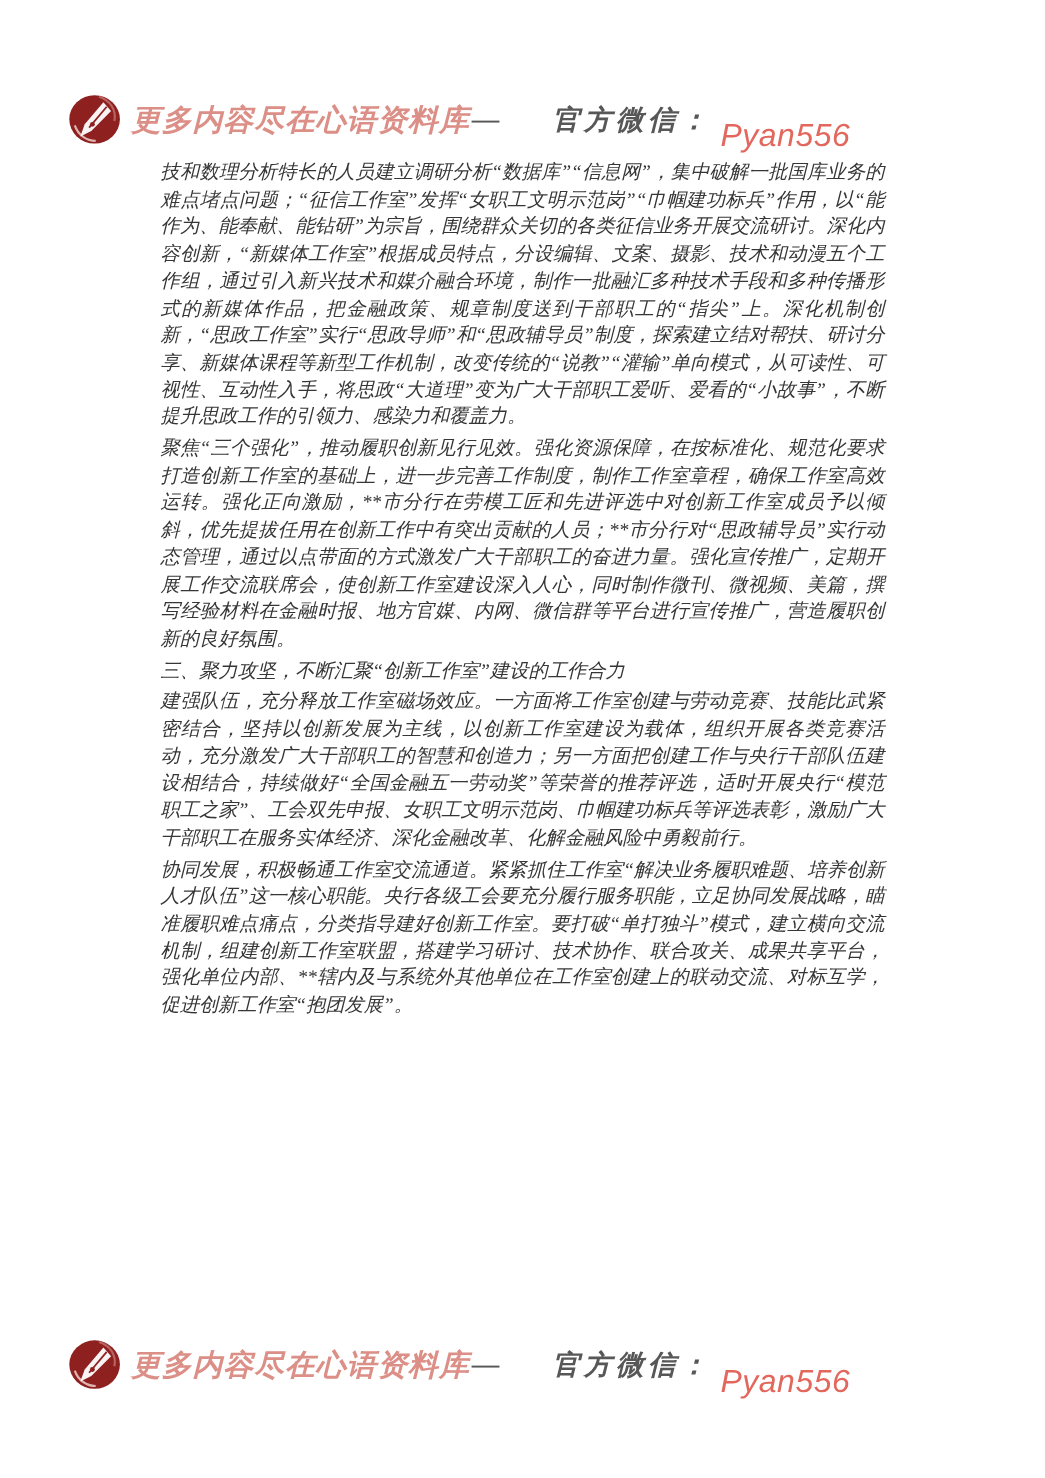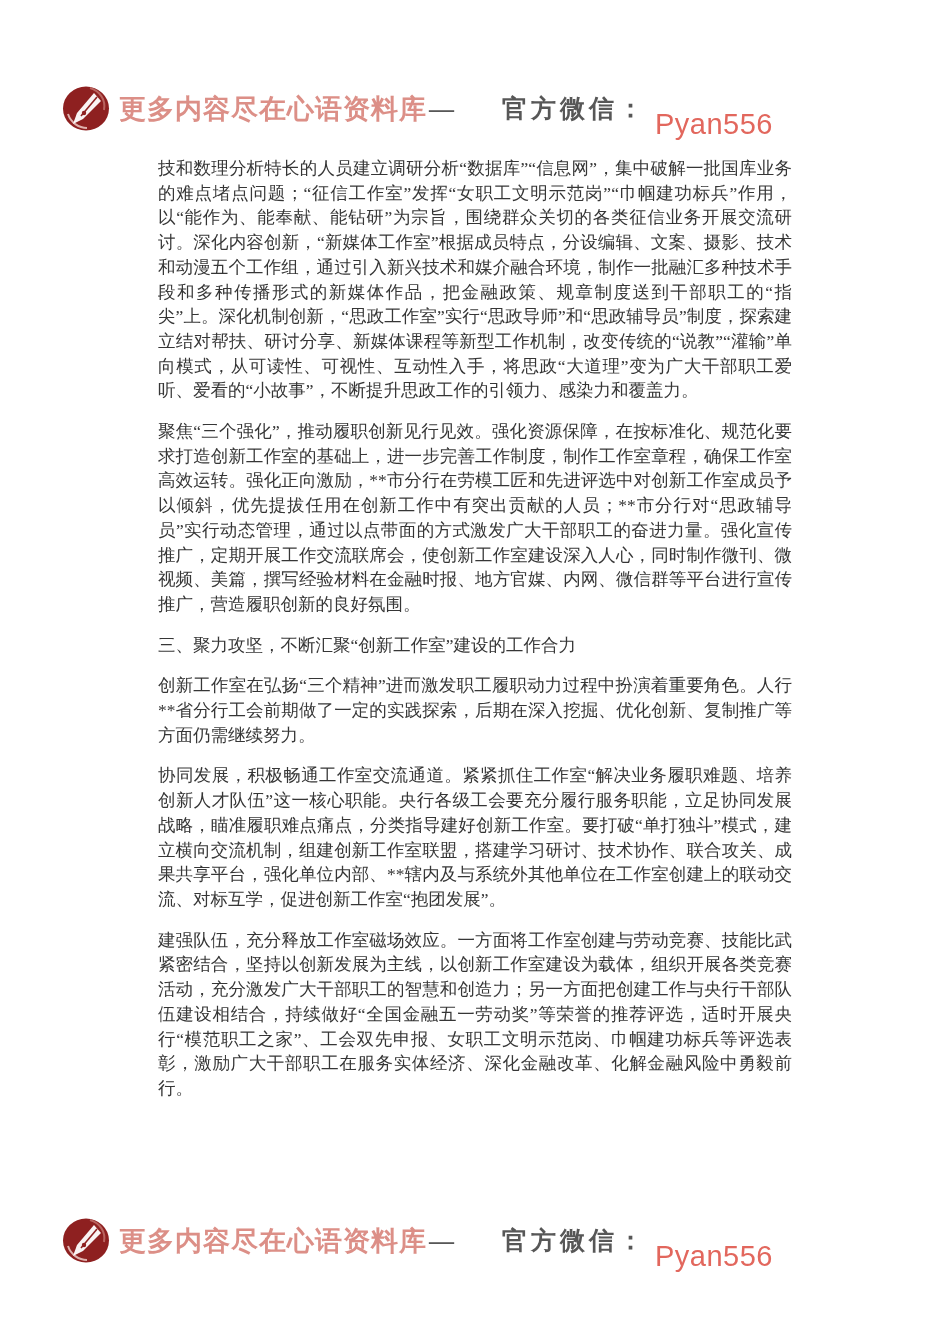--- a/index.html
+++ b/index.html
@@ -4,20 +4,21 @@
 <style>
   * { box-sizing: border-box; }
   html, body { margin: 0; padding: 0; background: #ffffff; }
   .page {
     position: relative;
     width: 834px;
     height: 1344px;
     background: #ffffff;
     overflow: hidden;
     font-family: "Liberation Serif", "DejaVu Serif", serif;
+    font-style: italic;
   }
   .watermark {
     position: absolute;
     left: 0;
     width: 100%;
     display: flex;
     align-items: center;
     justify-content: center;
     gap: 8px;
     white-space: nowrap;
@@ -48,21 +49,21 @@
     margin-top: 32px;
   }
   .doc {
     position: absolute;
     left: 142px;
     top: 140px;
     width: 666px;
     color: #363636;
   }
   .doc p {
-    margin: 16px;
+    margin: 4px;
     font-size: 17.5px;
     line-height: 24.7px;
     text-align: justify;
     text-justify: inter-ideograph;
     word-break: break-all;
   }
   .doc p.gap-before { margin-top: 10px; }
 </style>
 </head>
 <body>
@@ -83,23 +84,22 @@
     <span class="wm-title">更多内容尽在心语资料库</span>
     <span class="wm-sep">—</span>
     <span class="wm-label">官方微信：</span>
     <span class="wm-id">Pyan556</span>
   </div>
 
   <div class="doc">
     <p>技和数理分析特长的人员建立调研分析“数据库”“信息网”，集中破解一批国库业务的难点堵点问题；“征信工作室”发挥“女职工文明示范岗”“巾帼建功标兵”作用，以“能作为、能奉献、能钻研”为宗旨，围绕群众关切的各类征信业务开展交流研讨。深化内容创新，“新媒体工作室”根据成员特点，分设编辑、文案、摄影、技术和动漫五个工作组，通过引入新兴技术和媒介融合环境，制作一批融汇多种技术手段和多种传播形式的新媒体作品，把金融政策、规章制度送到干部职工的“指尖”上。深化机制创新，“思政工作室”实行“思政导师”和“思政辅导员”制度，探索建立结对帮扶、研讨分享、新媒体课程等新型工作机制，改变传统的“说教”“灌输”单向模式，从可读性、可视性、互动性入手，将思政“大道理”变为广大干部职工爱听、爱看的“小故事”，不断提升思政工作的引领力、感染力和覆盖力。</p>
     <p>聚焦“三个强化”，推动履职创新见行见效。强化资源保障，在按标准化、规范化要求打造创新工作室的基础上，进一步完善工作制度，制作工作室章程，确保工作室高效运转。强化正向激励，**市分行在劳模工匠和先进评选中对创新工作室成员予以倾斜，优先提拔任用在创新工作中有突出贡献的人员；**市分行对“思政辅导员”实行动态管理，通过以点带面的方式激发广大干部职工的奋进力量。强化宣传推广，定期开展工作交流联席会，使创新工作室建设深入人心，同时制作微刊、微视频、美篇，撰写经验材料在金融时报、地方官媒、内网、微信群等平台进行宣传推广，营造履职创新的良好氛围。</p>
     <p>三、聚力攻坚，不断汇聚“创新工作室”建设的工作合力</p>
-    <p>创新工作室在弘扬“三个精神”进而激发职工履职动力过程中扮演着重要角色。人行**省分行工会前期做了一定的实践探索，后期在深入挖掘、优化创新、复制推广等方面仍需继续努力。</p>
+    <p>建强队伍，充分释放工作室磁场效应。一方面将工作室创建与劳动竞赛、技能比武紧密结合，坚持以创新发展为主线，以创新工作室建设为载体，组织开展各类竞赛活动，充分激发广大干部职工的智慧和创造力；另一方面把创建工作与央行干部队伍建设相结合，持续做好“全国金融五一劳动奖”等荣誉的推荐评选，适时开展央行“模范职工之家”、工会双先申报、女职工文明示范岗、巾帼建功标兵等评选表彰，激励广大干部职工在服务实体经济、深化金融改革、化解金融风险中勇毅前行。</p>
     <p>协同发展，积极畅通工作室交流通道。紧紧抓住工作室“解决业务履职难题、培养创新人才队伍”这一核心职能。央行各级工会要充分履行服务职能，立足协同发展战略，瞄准履职难点痛点，分类指导建好创新工作室。要打破“单打独斗”模式，建立横向交流机制，组建创新工作室联盟，搭建学习研讨、技术协作、联合攻关、成果共享平台，强化单位内部、**辖内及与系统外其他单位在工作室创建上的联动交流、对标互学，促进创新工作室“抱团发展”。</p>
-    <p>建强队伍，充分释放工作室磁场效应。一方面将工作室创建与劳动竞赛、技能比武紧密结合，坚持以创新发展为主线，以创新工作室建设为载体，组织开展各类竞赛活动，充分激发广大干部职工的智慧和创造力；另一方面把创建工作与央行干部队伍建设相结合，持续做好“全国金融五一劳动奖”等荣誉的推荐评选，适时开展央行“模范职工之家”、工会双先申报、女职工文明示范岗、巾帼建功标兵等评选表彰，激励广大干部职工在服务实体经济、深化金融改革、化解金融风险中勇毅前行。</p>
   </div>
 
   <div class="watermark footer">
     <span class="wm-logo">
       <svg viewBox="0 0 50 47" aria-hidden="true">
         <ellipse cx="25" cy="23.5" rx="23" ry="22" fill="#8e2020"></ellipse>
         <path d="M29 3 C39 6 45 15 43 25" stroke="#c4766f" stroke-width="2" fill="none" opacity="0.8"></path>
         <path d="M7 29 C10 38 18 43 26 43" stroke="#e8c2be" stroke-width="2" fill="none" opacity="0.9"></path>
         <path d="M33 8 L40 16 L22 34 L12 39 L16 28 Z" fill="#ffffff" opacity="0.95"></path>
         <line x1="36" y1="12" x2="20" y2="31" stroke="#8e2020" stroke-width="1.6"></line>

